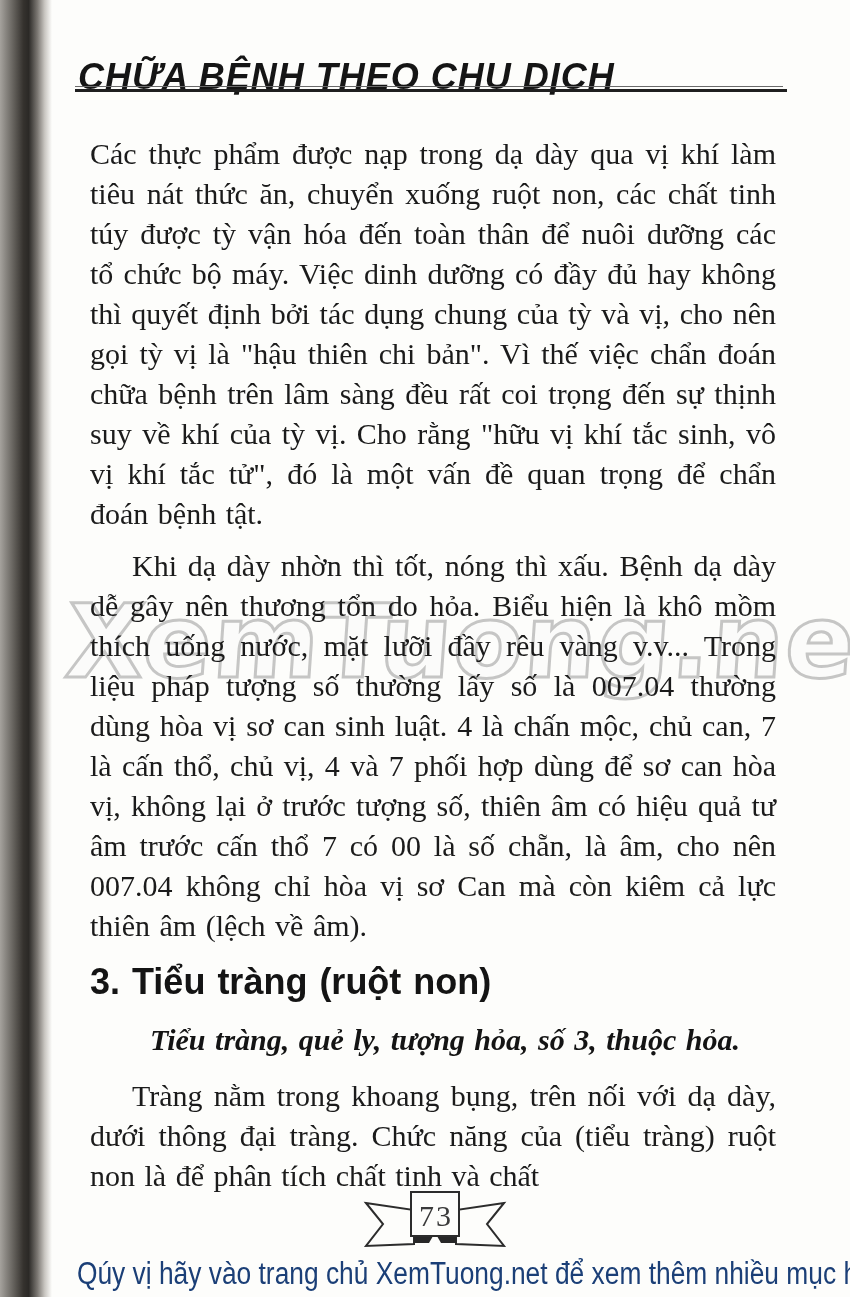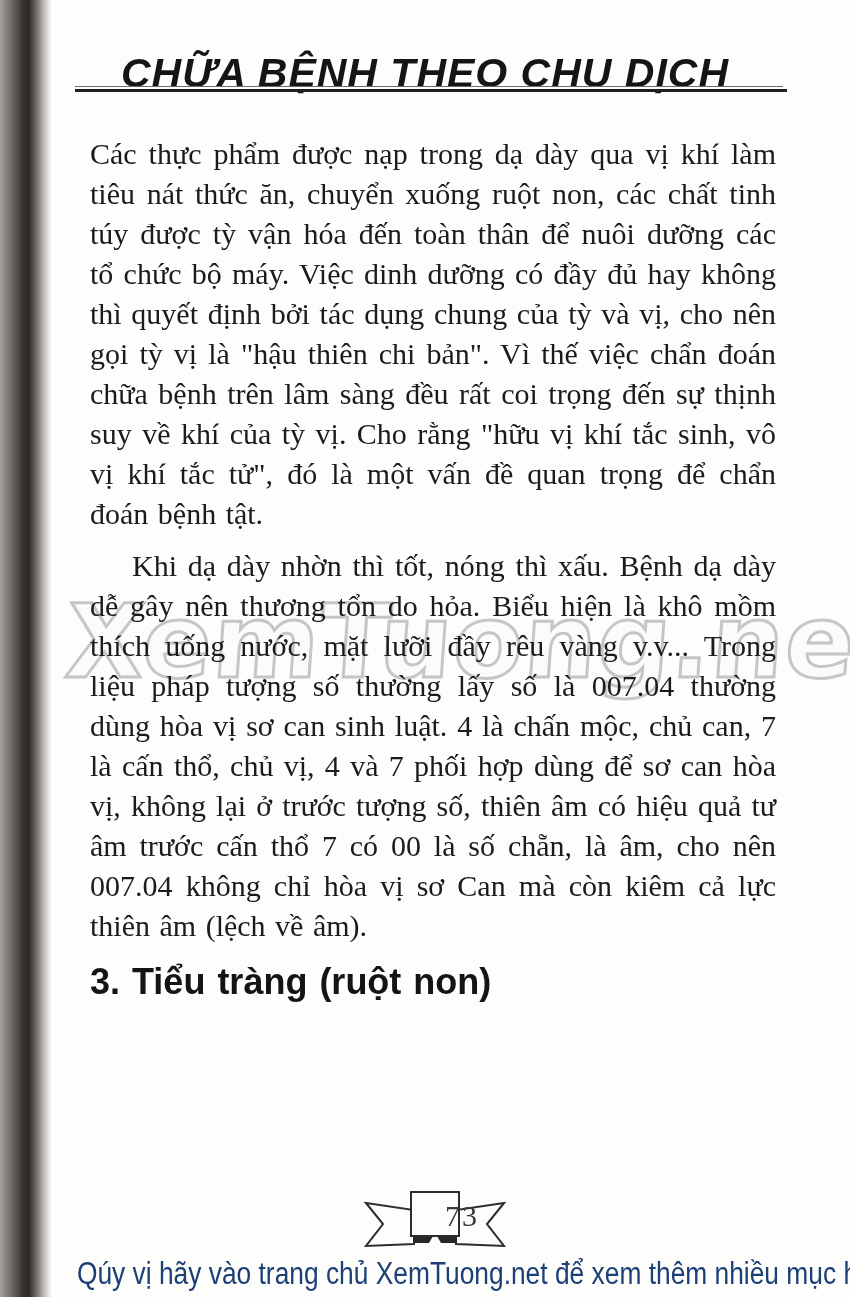--- a/index.html
+++ b/index.html
@@ -13,25 +13,25 @@
   }
   
   .spine{
     position:absolute;left:0;top:0;width:52px;height:1297px;
     background:linear-gradient(to right,
       #a5a29d 0%, #6e6b66 22%, #35322e 45%, #2b2926 55%,
       #7b7772 72%, #c9c6c1 86%, rgba(253,253,251,0) 100%);
   }
   
   .header-title{
-    position:absolute;top:50px;left:78px;right:78px;
-    text-align:center;
+    position:absolute;top:56px;left:78px;right:78px;
+    text-align:left;
     font-family:"Liberation Sans","DejaVu Sans",sans-serif;
     font-weight:bold;font-style:italic;
-    font-size:41px;letter-spacing:1px;color:#151515;
+    font-size:36px;letter-spacing:1px;color:#151515;
     white-space:nowrap;
   }
   .rule-thin{
     position:absolute;top:86px;left:75px;width:708px;height:1px;
     background:#6a6a6a;
   }
   .rule-thick{
     position:absolute;top:89px;left:75px;width:712px;height:3px;
     background:#1f1f1f;
   }
@@ -71,23 +71,23 @@
     pointer-events:none;
     white-space:nowrap;
   }
   
   .ribbon{
     position:absolute;left:358px;top:1188px;width:154px;height:60px;
   }
   .ribbon svg{position:absolute;left:0;top:0;}
   .page-number{
     position:absolute;left:54px;top:6px;width:48px;height:44px;
-    text-align:right;
+    text-align:center;
     font-family:"Liberation Serif","DejaVu Serif",serif;
-    font-size:30px;line-height:44px;color:#3a3a3a;letter-spacing:2px;padding-left:19px;
+    font-size:30px;line-height:44px;color:#3a3a3a;letter-spacing:2px;
   }
   
   .footer{
     position:absolute;left:0;top:1254px;width:850px;
     text-align:center;
   }
   .footer span{
     display:inline-block;
     font-family:"Liberation Sans","DejaVu Sans",sans-serif;
     font-size:31px;line-height:40px;
@@ -107,20 +107,22 @@
   <div class="header-title">CHỮA BỆNH THEO CHU DỊCH</div>
   <div class="rule-thin"></div>
   <div class="rule-thick"></div>
 
   <div class="watermark">XemTuong.net</div>
 
   <div class="textblock">
     <p>Các thực phẩm được nạp trong dạ dày qua vị khí làm tiêu nát thức ăn, chuyển xuống ruột non, các chất tinh túy được tỳ vận hóa đến toàn thân để nuôi dưỡng các tổ chức bộ máy. Việc dinh dưỡng có đầy đủ hay không thì quyết định bởi tác dụng chung của tỳ và vị, cho nên gọi tỳ vị là "hậu thiên chi bản". Vì thế việc chẩn đoán chữa bệnh trên lâm sàng đều rất coi trọng đến sự thịnh suy về khí của tỳ vị. Cho rằng "hữu vị khí tắc sinh, vô vị khí tắc tử", đó là một vấn đề quan trọng để chẩn đoán bệnh tật.</p>
     <p class="p-indent">Khi dạ dày nhờn thì tốt, nóng thì xấu. Bệnh dạ dày dễ gây nên thương tổn do hỏa. Biểu hiện là khô mồm thích uống nước, mặt lưỡi đầy rêu vàng v.v... Trong liệu pháp tượng số thường lấy số là 007.04 thường dùng hòa vị sơ can sinh luật. 4 là chấn mộc, chủ can, 7 là cấn thổ, chủ vị, 4 và 7 phối hợp dùng để sơ can hòa vị, không lại ở trước tượng số, thiên âm có hiệu quả tư âm trước cấn thổ 7 có 00 là số chẵn, là âm, cho nên 007.04 không chỉ hòa vị sơ Can mà còn kiêm cả lực thiên âm (lệch về âm).</p>
     <p class="section-heading">3. Tiểu tràng (ruột non)</p>
+    <p class="key-sentence">Tiểu tràng, quẻ ly, tượng hỏa, số 3, thuộc hỏa.</p>
+    <p class="p-indent p-after-heading">Tràng nằm trong khoang bụng, trên nối với dạ dày, dưới thông đại tràng. Chức năng của (tiểu tràng) ruột non là để phân tích chất tinh và chất</p>
   </div>
 
   <div class="ribbon">
     <svg width="154" height="60" viewBox="0 0 154 60">
 
       <path d="M8,15 L56,22 L56,56 L8,58 L25,36 Z" fill="#fdfdfb" stroke="#2c2c2c" stroke-width="2" stroke-linejoin="miter"></path>
 
       <path d="M146,15 L98,22 L98,56 L146,58 L129,36 Z" fill="#fdfdfb" stroke="#2c2c2c" stroke-width="2" stroke-linejoin="miter"></path>
 
       <path d="M56,48 L75,48 L71,55 L56,55 Z" fill="#272727"></path>

